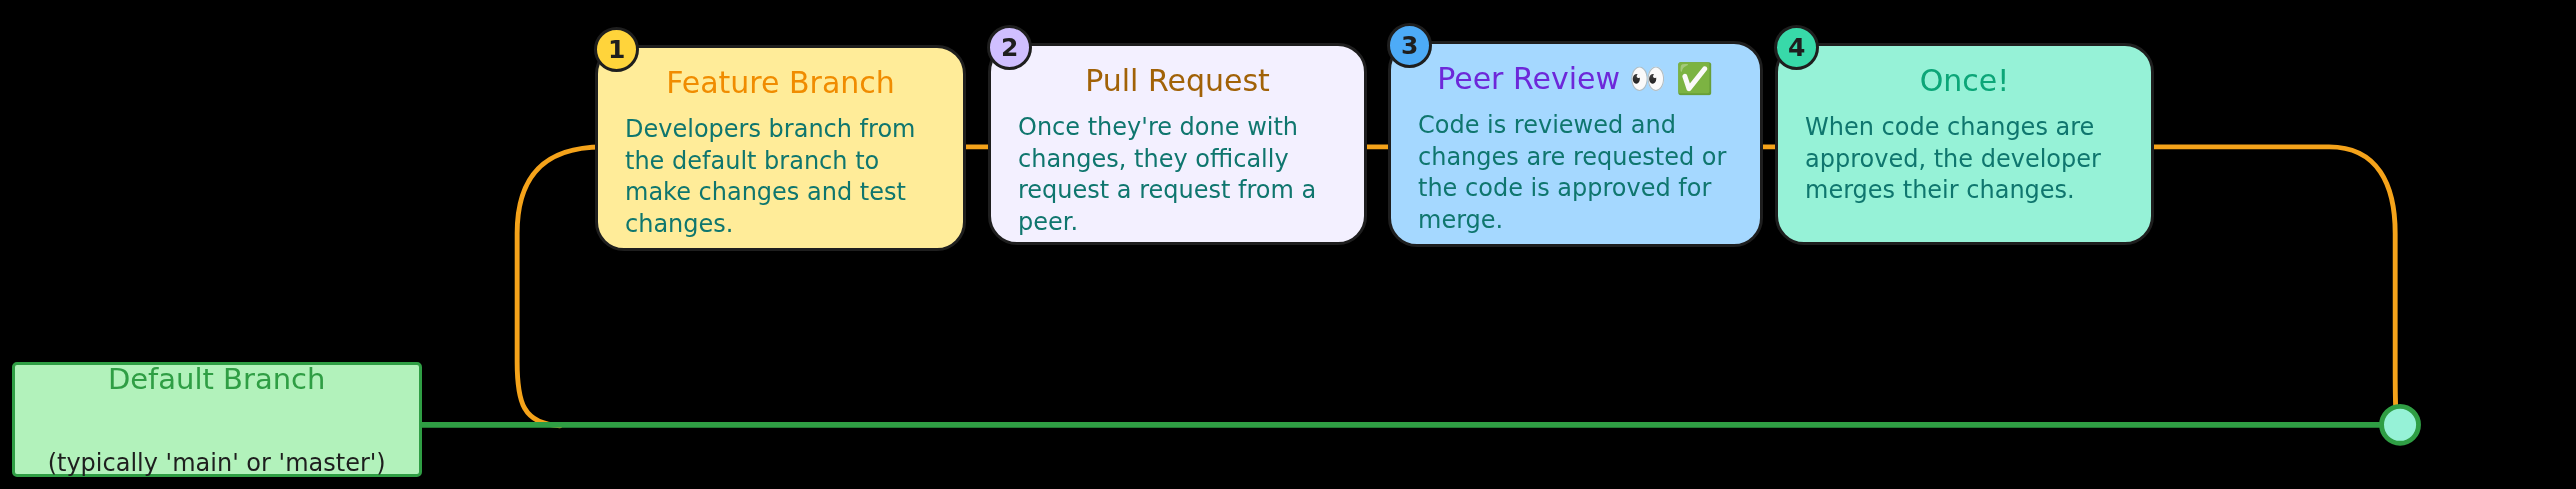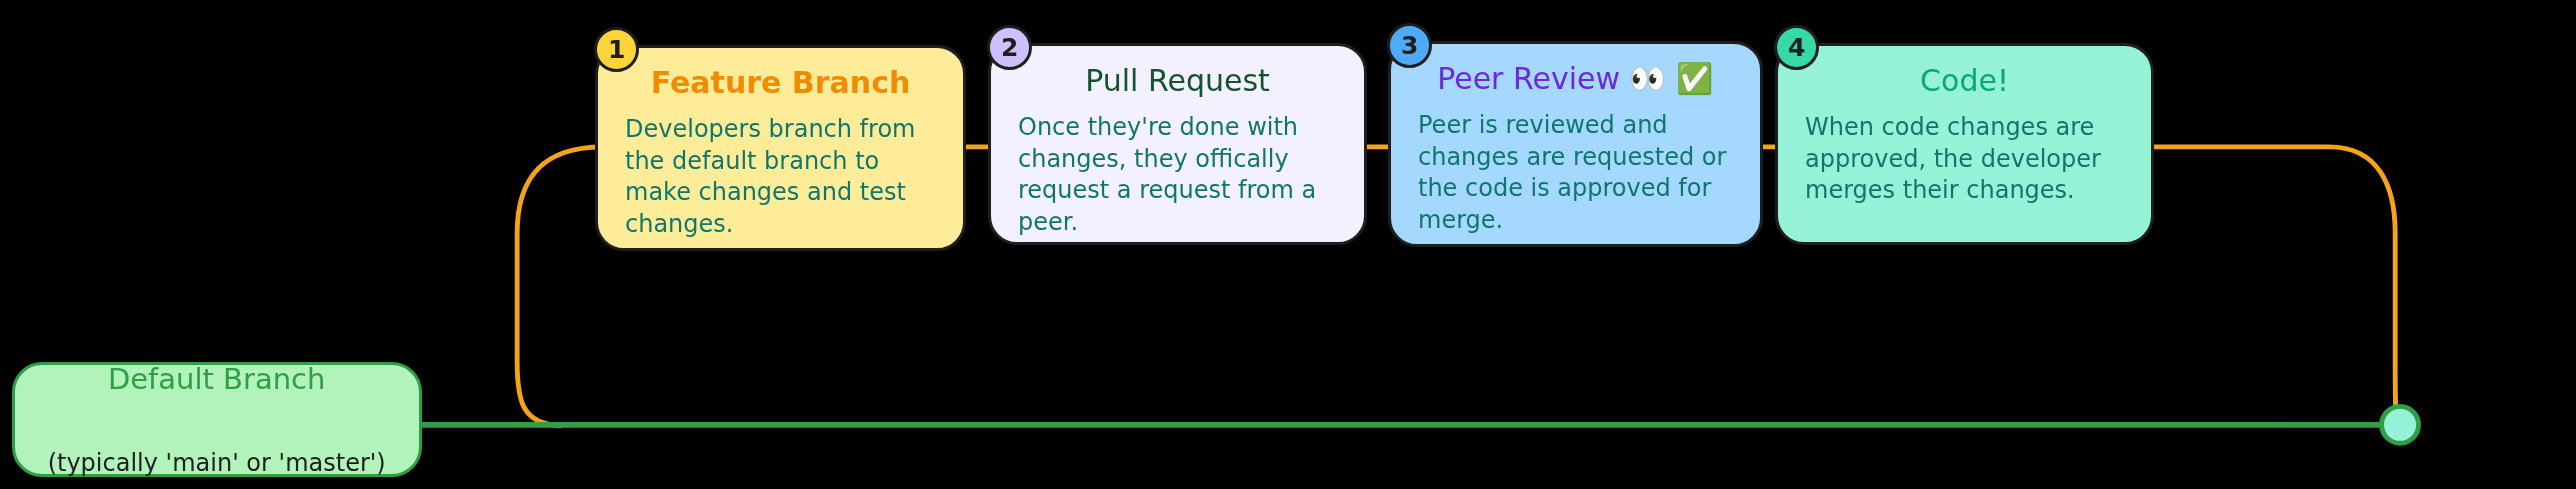--- a/index.html
+++ b/index.html
@@ -57,21 +57,21 @@
     color: #0f766e;
     text-align: left;
   }
   .default-box {
     position: absolute;
     left: 11.7px;
     top: 362px;
     width: 410px;
     height: 115px;
     border: 3.9px solid #2f9e44;
-    border-radius: 30px;
+    border-radius: 5px;
     box-sizing: border-box;
     display: flex;
     flex-direction: column;
     align-items: center;
     justify-content: center;
     gap: 5.8px;
   }
   .default-title {
     font-size: 29px;
     text-align: center;
@@ -95,36 +95,36 @@
     <circle cx="2469" cy="437" r="19" stroke-width="5" style="fill: rgb(150, 242, 215); stroke: rgb(47, 158, 68);"></circle>
   </svg>
 
   <div class="default-box" style="background: rgb(178, 242, 187); border-color: rgb(47, 158, 68);">
     <div class="default-title" style="color: rgb(47, 158, 68);">Default Branch</div>
     <div class="default-subtitle" style="color: rgb(30, 30, 30); margin-top: 48px;">(typically 'main' or 'master')</div>
   </div>
 
   <div class="card" style="left: 595px; top: 45px; width: 371px; height: 206px; background: rgb(255, 236, 153); border-color: rgb(30, 30, 30);">
     <div class="badge" style="background: rgb(255, 212, 59);">1</div>
-    <div class="card-title" style="color: rgb(240, 140, 0); font-weight: bold;">Feature Branch</div>
+    <div class="card-title" style="color: rgb(240, 140, 0);">Feature Branch</div>
     <div class="card-body">Developers branch from the default branch to make changes and test changes.</div>
   </div>
 
   <div class="card" style="left: 988px; top: 43px; width: 379px; height: 202px; background: rgb(243, 240, 255); border-color: rgb(30, 30, 30);">
     <div class="badge" style="background: rgb(208, 191, 255);">2</div>
-    <div class="card-title" style="color: #14532d;">Pull Request</div>
+    <div class="card-title" style="color: #a16207;">Pull Request</div>
     <div class="card-body">Once they're done with changes, they offically request a request from a peer.</div>
   </div>
 
   <div class="card" style="left: 1388px; top: 41px; width: 375px; height: 206px; background: rgb(165, 216, 255); border-color: rgb(30, 30, 30);">
     <div class="badge" style="background: rgb(77, 171, 247);">3</div>
     <div class="card-title" style="color: #6d28d9;">Peer Review 👀 ✅</div>
-    <div class="card-body">Peer is reviewed and changes are requested or the code is approved for merge.</div>
+    <div class="card-body">Code is reviewed and changes are requested or the code is approved for merge.</div>
   </div>
 
   <div class="card" style="left: 1775px; top: 43px; width: 379px; height: 202px; background: rgb(150, 242, 215); border-color: rgb(30, 30, 30);">
     <div class="badge" style="background: rgb(56, 217, 169);">4</div>
-    <div class="card-title" style="color: rgb(12, 166, 120);">Code!</div>
+    <div class="card-title" style="color: rgb(12, 166, 120);">Once!</div>
     <div class="card-body">When code changes are approved, the developer merges their changes.</div>
   </div>
 
 </div>
 
 
 </body></html>

